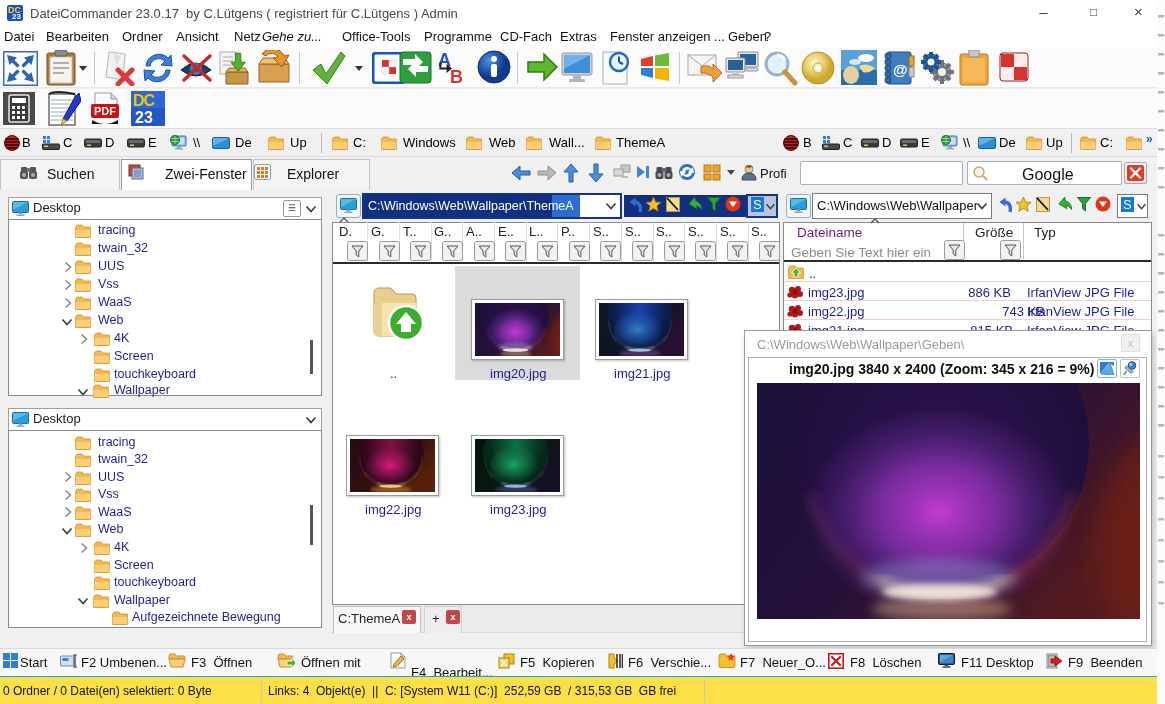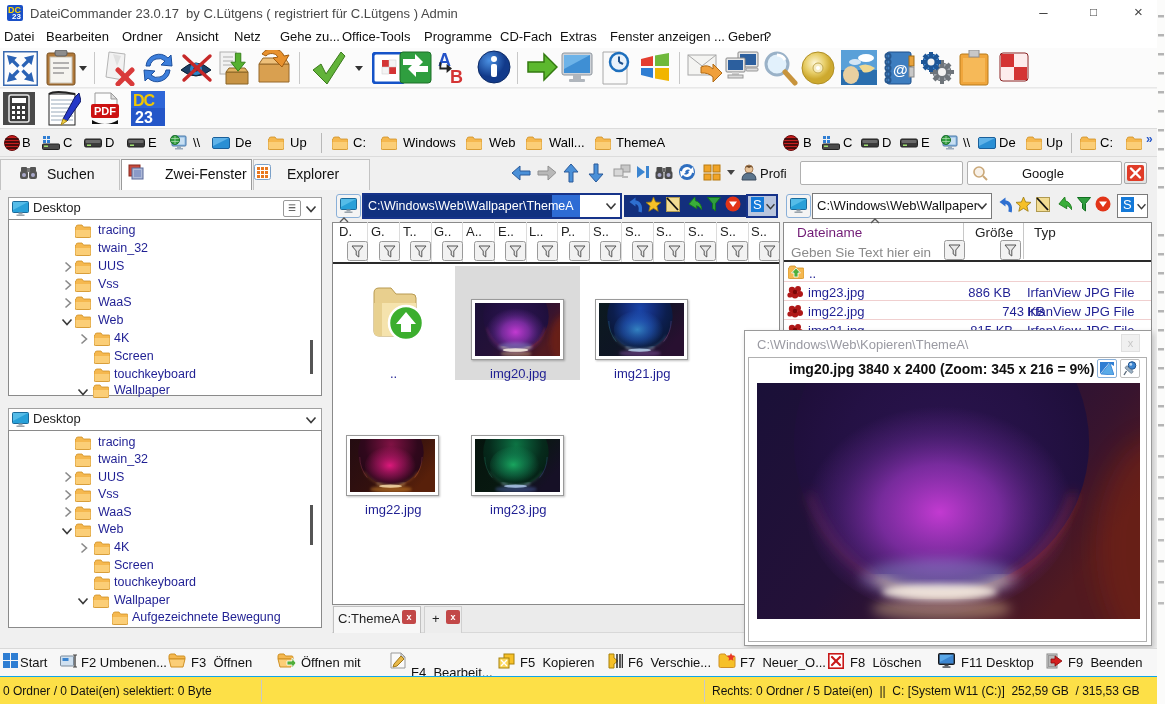--- a/index.html
+++ b/index.html
@@ -118,21 +118,21 @@
 <div class="abs winbtn" style="left:1035px;">–</div>
 <div class="abs winbtn" style="left:1085px;font-size:12px;">□</div>
 <div class="abs winbtn" style="left:1130px;">×</div>
 
 <div class="abs" id="menubar">
 <span style="left:4px;">Datei</span>
 <span style="left:46px;">Bearbeiten</span>
 <span style="left:122px;">Ordner</span>
 <span style="left:176px;">Ansicht</span>
 <span style="left:234px;">Netz</span>
-<span style="left:280px;">Gehe zu...</span>
+<span style="left:262px;font-style:italic;">Gehe zu...</span>
 <span style="left:342px;">Office-Tools</span>
 <span style="left:424px;">Programme</span>
 <span style="left:500px;">CD-Fach</span>
 <span style="left:560px;">Extras</span>
 <span style="left:610px;">Fenster anzeigen ...</span>
 <span style="left:728px;">Geben</span>
 <span style="left:764px;">?</span>
 </div>
 
 <div class="abs" id="toolbar1"></div>
@@ -611,21 +611,21 @@
       <path d="M2 17 q0 -7 7 -7 q7 0 7 7 z" fill="#5a748c" stroke="#3a4a5c"></path>
       <path d="M5 5 a4.5 4.5 0 0 1 8 0 l-2 -1 -2 1 -2 -1 z" fill="#6a4a2a"></path>
     </svg>
 <span class="abs" style="left:760px;top:166px;font-size:13px;color:#111;">Profi</span>
 <div class="abs" style="left:800px;top:161px;width:163px;height:24px;background:#fff;border:1px solid #b0b0b0;border-radius:2px;"></div>
 <div class="abs" style="left:967px;top:161px;width:155px;height:24px;background:#fff;border:1px solid #b0b0b0;border-radius:2px;"></div>
 <svg class="icon" style="left:972px;top:165px;" width="17" height="17" viewBox="0 0 17 17">
       <circle cx="7" cy="7" r="5" fill="#f4e8d8" fill-opacity="0.6" stroke="#caa878" stroke-width="1.6"></circle>
       <line x1="11" y1="11" x2="15" y2="15" stroke="#caa878" stroke-width="2"></line>
     </svg>
-<span class="abs" style="left:1022px;top:166px;font-size:13px;color:#111;">Google</span>
+<span class="abs" style="left:1022px;top:166px;font-size:16px;color:#111;">Google</span>
 <div class="abs" style="left:1124px;top:162px;width:23px;height:22px;background:linear-gradient(#fdfdfd,#e0e0e0);border:1px solid #a8a8a8;border-radius:2px;"></div>
 <svg class="icon" style="left:1127px;top:165px;" width="17" height="16" viewBox="0 0 17 16">
       <rect x="0" y="0" width="17" height="16" rx="2" fill="#e03c28"></rect>
       <g stroke="#fff" stroke-width="2.4" stroke-linecap="round">
         <line x1="4" y1="3.5" x2="13" y2="12.5"></line>
         <line x1="13" y1="3.5" x2="4" y2="12.5"></line>
       </g>
     </svg>
 </div>
 
@@ -1169,21 +1169,21 @@
       </g>
       <circle cx="8" cy="7" r="2.2" fill="#7a0808"></circle>
     </svg>
  <span class="row" style="left:808px;top:323px;">img21.jpg</span>
  <span class="row" style="left:966px;top:323px;width:47px;text-align:right;display:inline-block;">815 KB</span>
  <span class="row" style="left:1027px;top:323px;">IrfanView JPG File</span>
 </div>
 
 <div class="abs" id="preview">
  <div class="abs" style="left:744px;top:330px;width:408px;height:316px;background:#fff;border:1px solid #9a9a9a;box-shadow:2px 3px 6px rgba(0,0,0,0.2);"></div>
- <span class="abs" style="left:757px;top:337px;font-size:13px;color:#9a9aa2;">C:\Windows\Web\Kopieren\ThemeA\</span>
+ <span class="abs" style="left:757px;top:337px;font-size:13px;color:#9a9aa2;">C:\Windows\Web\Wallpaper\Geben\</span>
  <div class="abs" style="left:1121px;top:334px;width:19px;height:18px;background:#f0f0f0;border:1px solid #e0e0e0;color:#c8c8c8;font-size:11px;text-align:center;line-height:16px;">x</div>
  <div class="abs" style="left:748px;top:357px;width:399px;height:285px;border:1px solid #b0b0b0;background:#fff;"></div>
  <span class="abs" style="left:789px;top:361px;font-size:14px;font-weight:bold;color:#111;white-space:nowrap;">img20.jpg 3840 x 2400 (Zoom: 345 x 216 = 9%)</span>
  <div class="abs" style="left:1097px;top:359px;width:20px;height:19px;background:#fff;border:1px solid #8ab0d8;border-radius:2px;"></div>
  <svg class="icon" style="left:1100px;top:362px;" width="14" height="13" viewBox="0 0 14 13">
       <path d="M0 0 h14 v4 l-5 -3 -9 11 z" fill="#2f7ed3"></path>
       <path d="M1 12 L10 1 L14 13 Z" fill="#5aabe8" stroke="#2f7ed3" stroke-width="0.8"></path>
     </svg>
  <div class="abs" style="left:1120px;top:359px;width:20px;height:19px;background:#fff;border:1px solid #c0c0c0;border-radius:2px;"></div>
  <svg class="icon" style="left:1123px;top:361px;" width="14" height="15" viewBox="0 0 14 15">
@@ -1281,21 +1281,21 @@
  <svg class="icon" style="left:1046px;top:653px;" width="17" height="16" viewBox="0 0 17 16">
       <rect x="1" y="1" width="10" height="14" fill="#d8d8d8" stroke="#888"></rect>
       <rect x="2.5" y="2.5" width="7" height="11" fill="#b8b8b8" stroke="#999"></rect>
       <path d="M16 8 L9 3 v3 H5 v4 h4 v3 Z" fill="#d42020" stroke="#8a0a0a" stroke-width="0.8"></path>
     </svg>
  <span class="abs lbl2" style="left:1068px;top:655px;">F9&nbsp; Beenden</span>
 </div>
 
 <div class="abs" id="statusbar">
  <span class="lbl" style="left:3px;">0 Ordner / 0 Datei(en) selektiert: 0 Byte</span>
- <span class="lbl" style="left:712px;">Rechts: 0 Ordner / 5 Datei(en)&nbsp; ||&nbsp; C: [System W11 (C:)]&nbsp; 252,59 GB&nbsp; / 315,53 GB</span>
+ <span class="lbl" style="left:268px;">Links: 4&nbsp; Objekt(e)&nbsp; ||&nbsp; C: [System W11 (C:)]&nbsp; 252,59 GB&nbsp; / 315,53 GB&nbsp; GB frei</span>
  <div class="vline" style="left:261px;top:3px;height:22px;"></div>
  <div class="vline" style="left:704px;top:3px;height:22px;"></div>
 
 </div>
 
 <div class="abs" id="sliver">
  <div class="abs" style="left:0;top:0;width:8px;height:704px;background:#fbfbfa;"></div>
  <div class="abs" style="left:1px;top:10px;width:6px;height:180px;background:repeating-linear-gradient(#fbfbfa 0px,#fbfbfa 5px,#b4b4b4 5px,#b4b4b4 7px,#fbfbfa 8px,#fbfbfa 19px);"></div>
  <div class="abs" style="left:1px;top:230px;width:6px;height:200px;background:repeating-linear-gradient(#fbfbfa 0px,#fbfbfa 4px,#b4b4b4 4px,#b4b4b4 6px,#fbfbfa 7px,#fbfbfa 19px);"></div>
  <div class="abs" style="left:1px;top:450px;width:6px;height:160px;background:repeating-linear-gradient(#fbfbfa 0px,#fbfbfa 5px,#bcbcbc 5px,#bcbcbc 7px,#fbfbfa 8px,#fbfbfa 21px);"></div>

